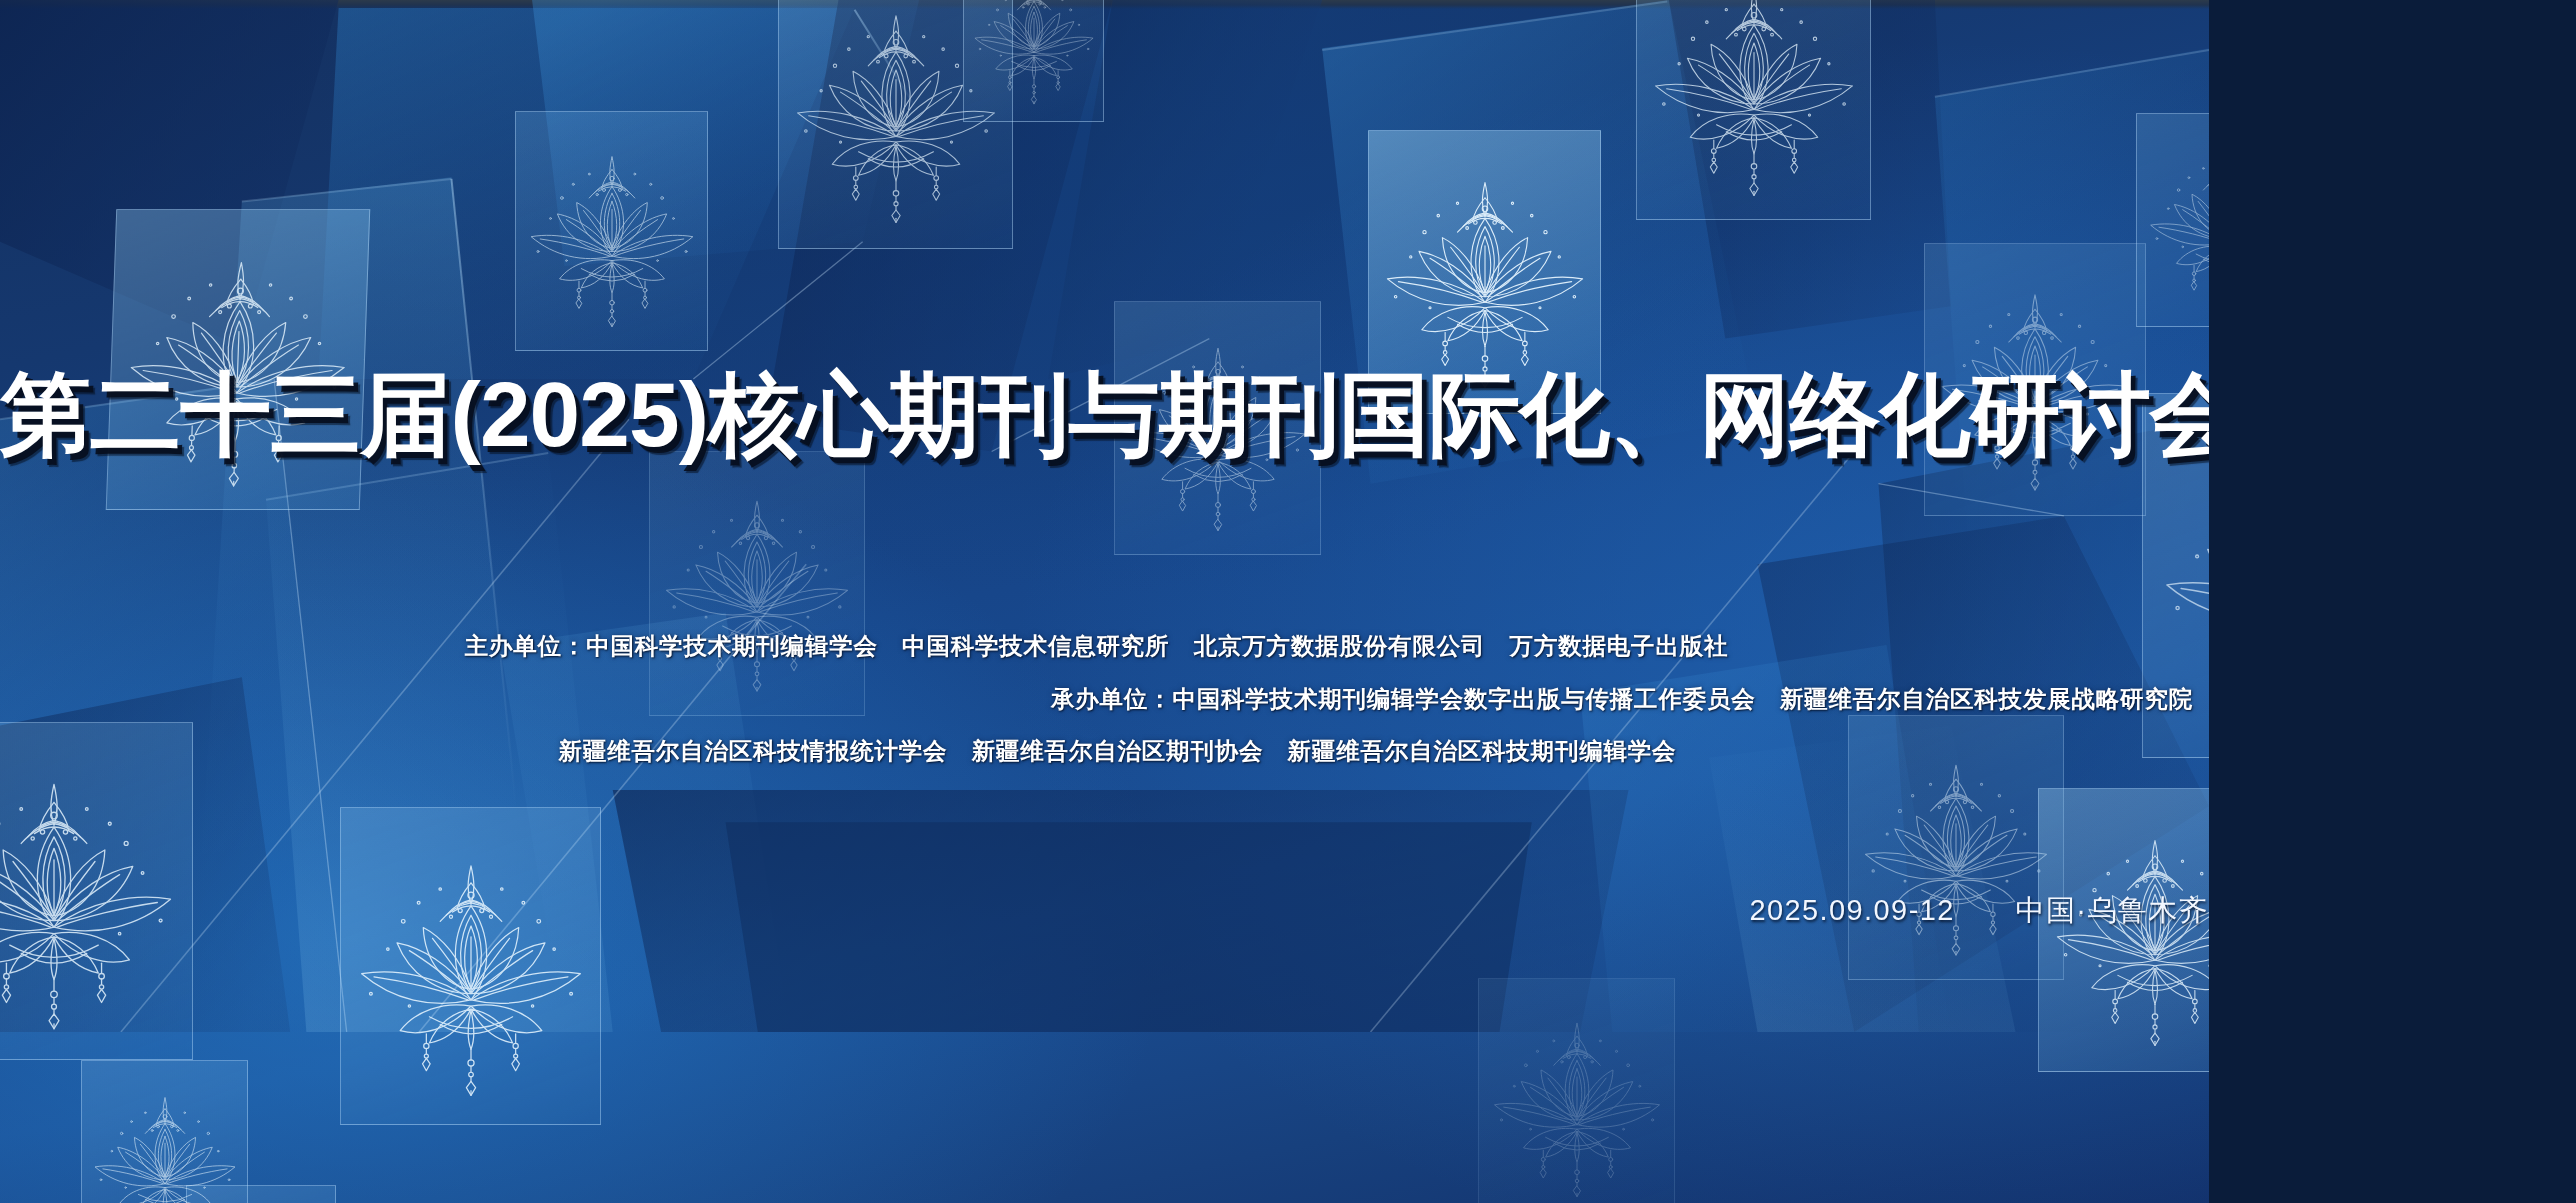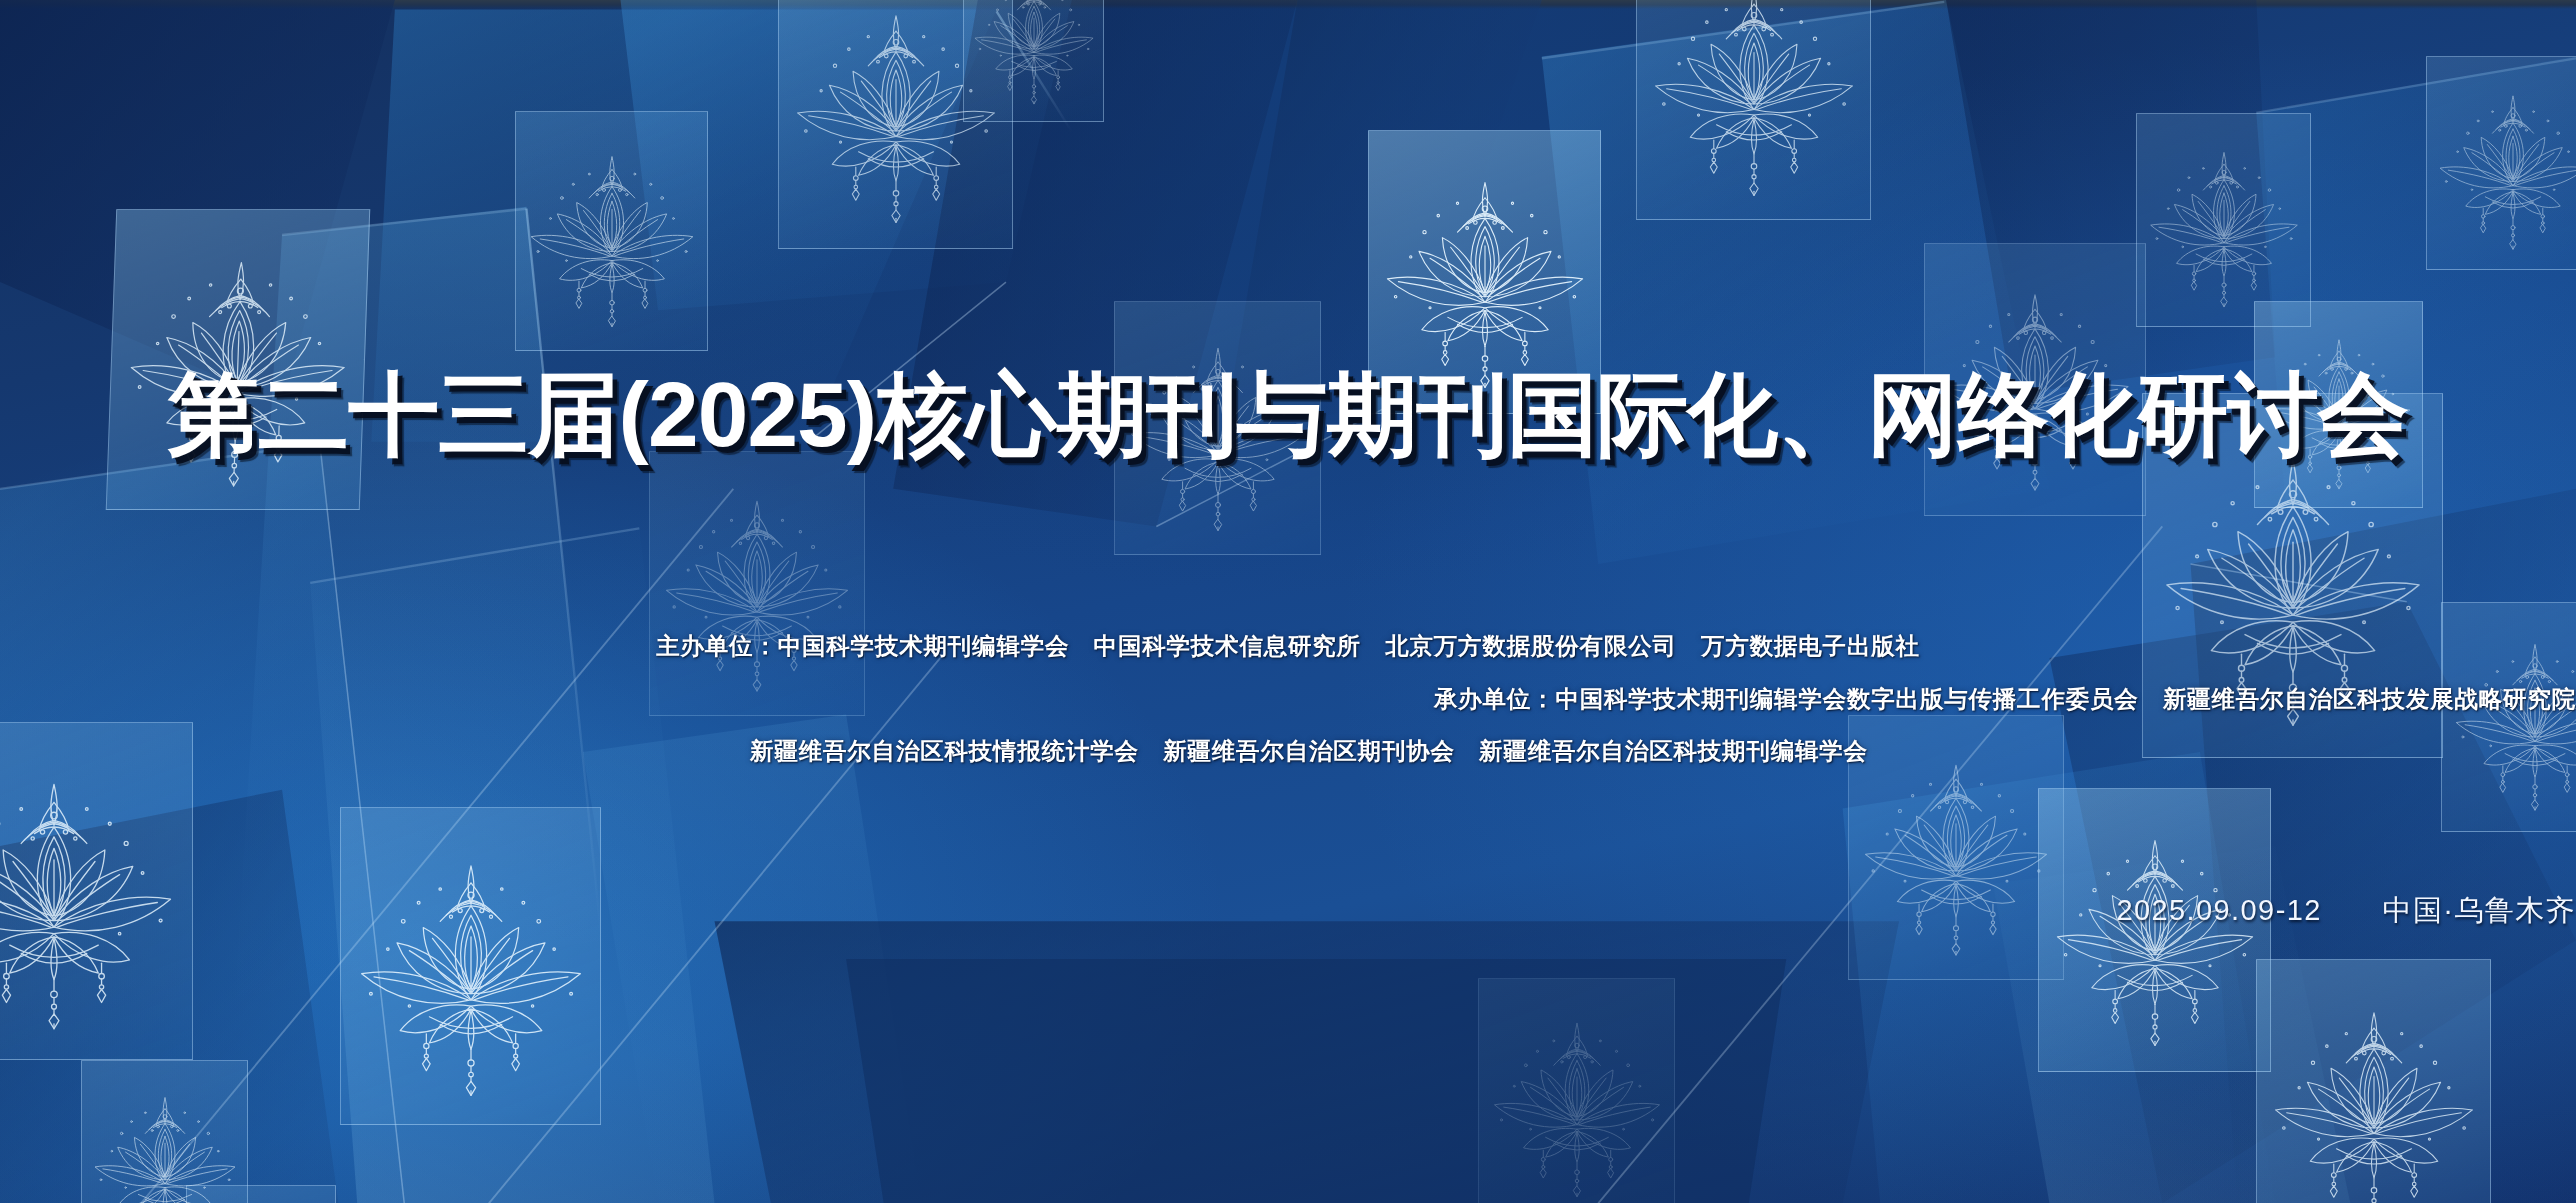--- a/index.html
+++ b/index.html
@@ -5,21 +5,21 @@
 <style>
   * { margin:0; padding:0; box-sizing:border-box; }
   html,body{ background:#0a1c3a; }
   body{
     font-family:"Liberation Sans","DejaVu Sans",sans-serif;
     -webkit-font-smoothing:antialiased;
   }
 
   #banner{
     position:relative;
-    width:2576px;
+    width:2209px;
     height:1203px;
     overflow:hidden;
     background:
       radial-gradient(ellipse 1316px 846px at 16% 78%, rgba(40,130,210,0.55) 0%, rgba(40,130,210,0) 62%),
       radial-gradient(ellipse 1410px 940px at 88% 55%, rgba(36,110,195,0.50) 0%, rgba(36,110,195,0) 66%),
       radial-gradient(ellipse 1128px 715px at 50% 8%, rgba(18,62,125,0.75) 0%, rgba(18,62,125,0) 70%),
       linear-gradient(168deg,#14305f 0%, #15386f 22%, #17468a 48%, #1a4f95 68%, #17407d 85%, #12306a 100%);
   }
 
   
@@ -62,21 +62,21 @@
     letter-spacing:-0.9px;
     white-space:nowrap;
     text-shadow:
       4.7px 5.6px 0 rgba(6,14,30,0.92),
       6.6px 7.5px 0.9px rgba(6,14,30,0.55);
     font-family:"Liberation Sans","DejaVu Sans",sans-serif;
   }
 
   .orgline{
     position:absolute;
-    left:0; right:0;
+    left:0; right:16px;
     text-align:center;
     color:#ffffff;
     font-weight:bold;
     font-size:23.5px;
     letter-spacing:0.8px;
     white-space:nowrap;
     text-shadow:0.9px 0.9px 1.9px rgba(4,14,34,0.85), 0 0 5.6px rgba(10,30,70,0.55);
   }
   #org1{ top:630px; }
   #org2{ top:683px;text-align:right; }

